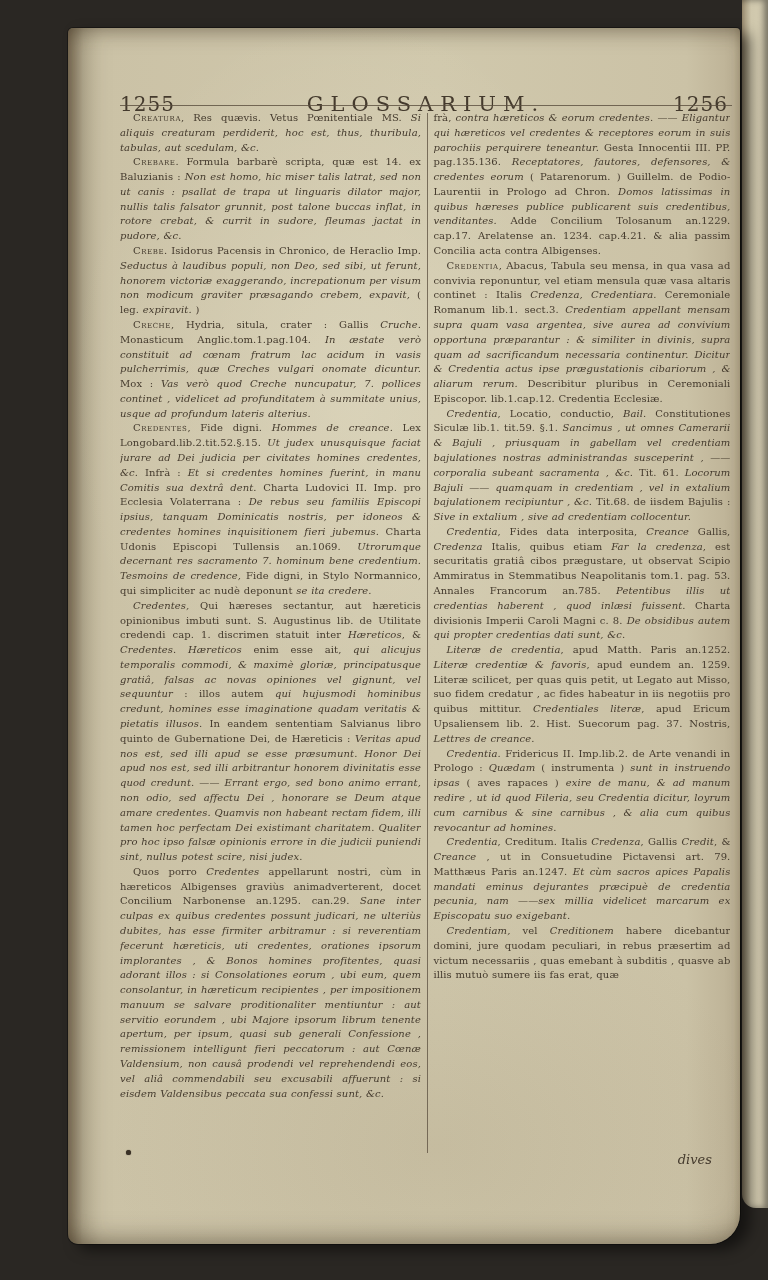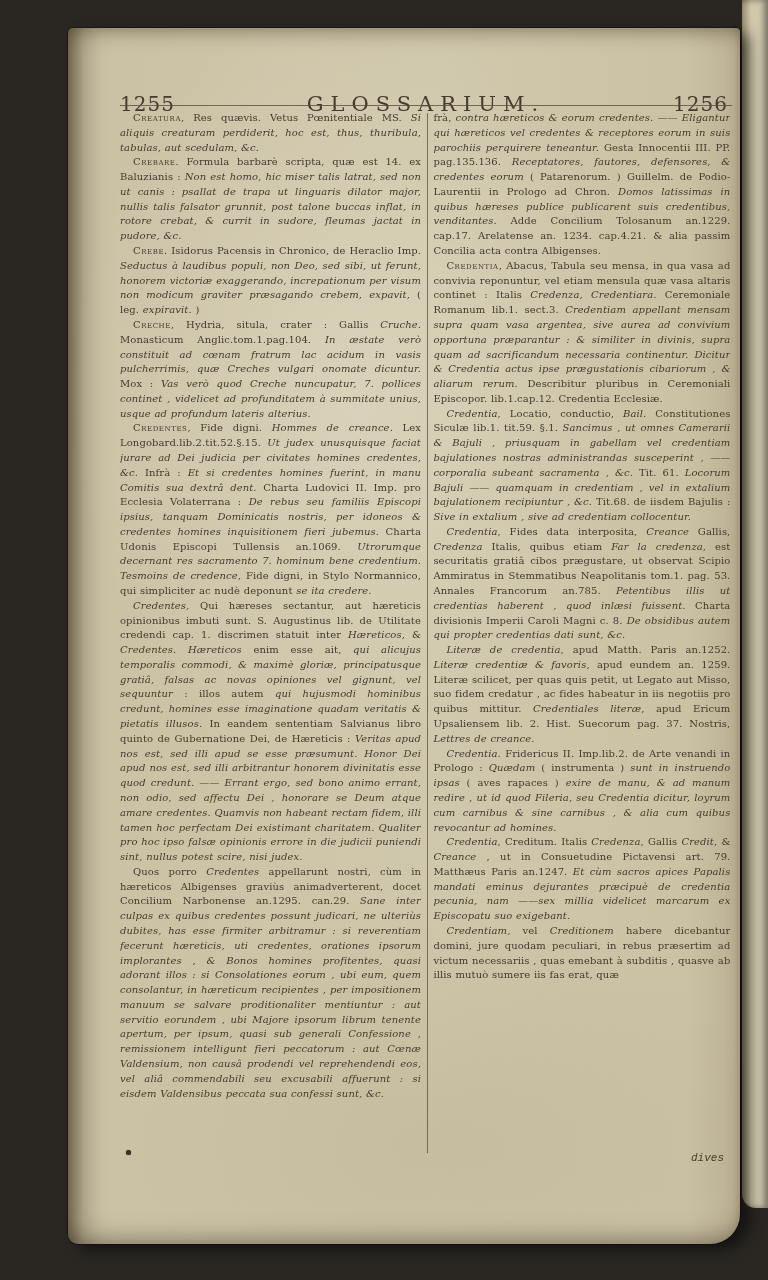--- a/index.html
+++ b/index.html
@@ -47,21 +47,21 @@
   .col-left{width:301px;}
   .col-right{width:297px;}
   .divider{width:1.4px;background:var(--rule);opacity:.75;margin:2px 5px 10px 6px;height:1040px;}
 
   p.para{text-indent:13px;}
   p.para.no-indent{text-indent:0;}
   .seg-sc{font-variant:small-caps;letter-spacing:.55px;}
   .seg-i{font-style:italic;}
   .seg-r{font-style:normal;}
 
-  .catchword{position:absolute;right:16px;top:1124px;font-style:italic;font-size:11px;font-family:Liberation Mono, monospace;}
+  .catchword{position:absolute;right:28px;top:1124px;font-style:italic;font-size:13px;}
   .ink-speck{position:absolute;left:58px;top:1122px;width:5px;height:5px;border-radius:50%;
     background:#3a3126;box-shadow:0 0 1px #3a3126;}
 </style>
 </head>
 <body>
 
 <div class="scan-bg"></div>
 <div class="next-page"></div>
 
 <div class="page">

